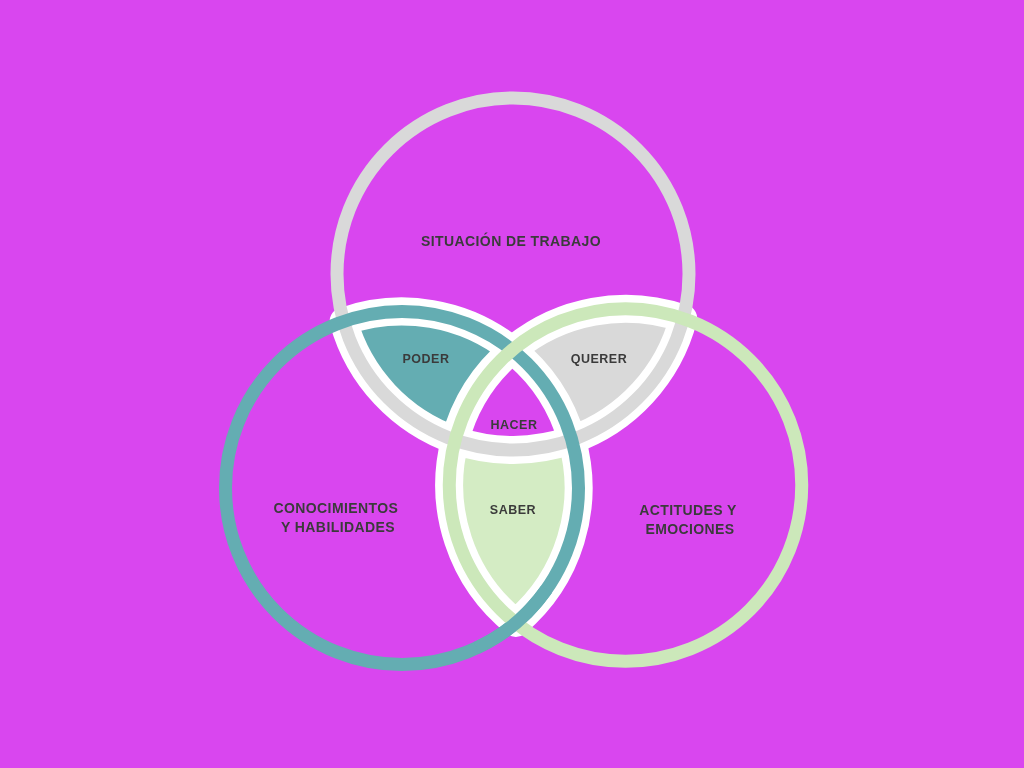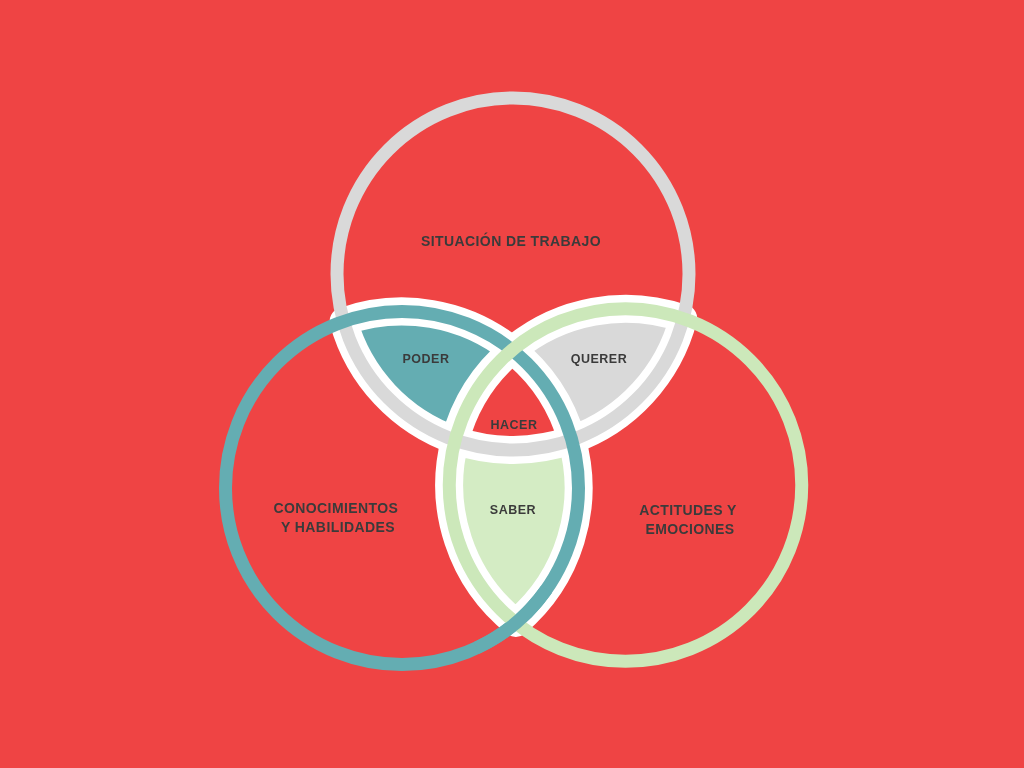--- a/index.html
+++ b/index.html
@@ -4,21 +4,21 @@
 <style>
   html, body {
     margin: 0;
     padding: 0;
     background: #ffffff;
   }
   .stage {
     position: relative;
     width: 1024px;
     height: 768px;
-    background: #ef4444;
+    background: #d946ef;
     overflow: hidden;
   }
   svg { display: block; }
   .ring {
     fill: none;
     stroke-width: 13;
   }
   .region-fill {
     stroke: #ffffff;
     stroke-width: 28;

